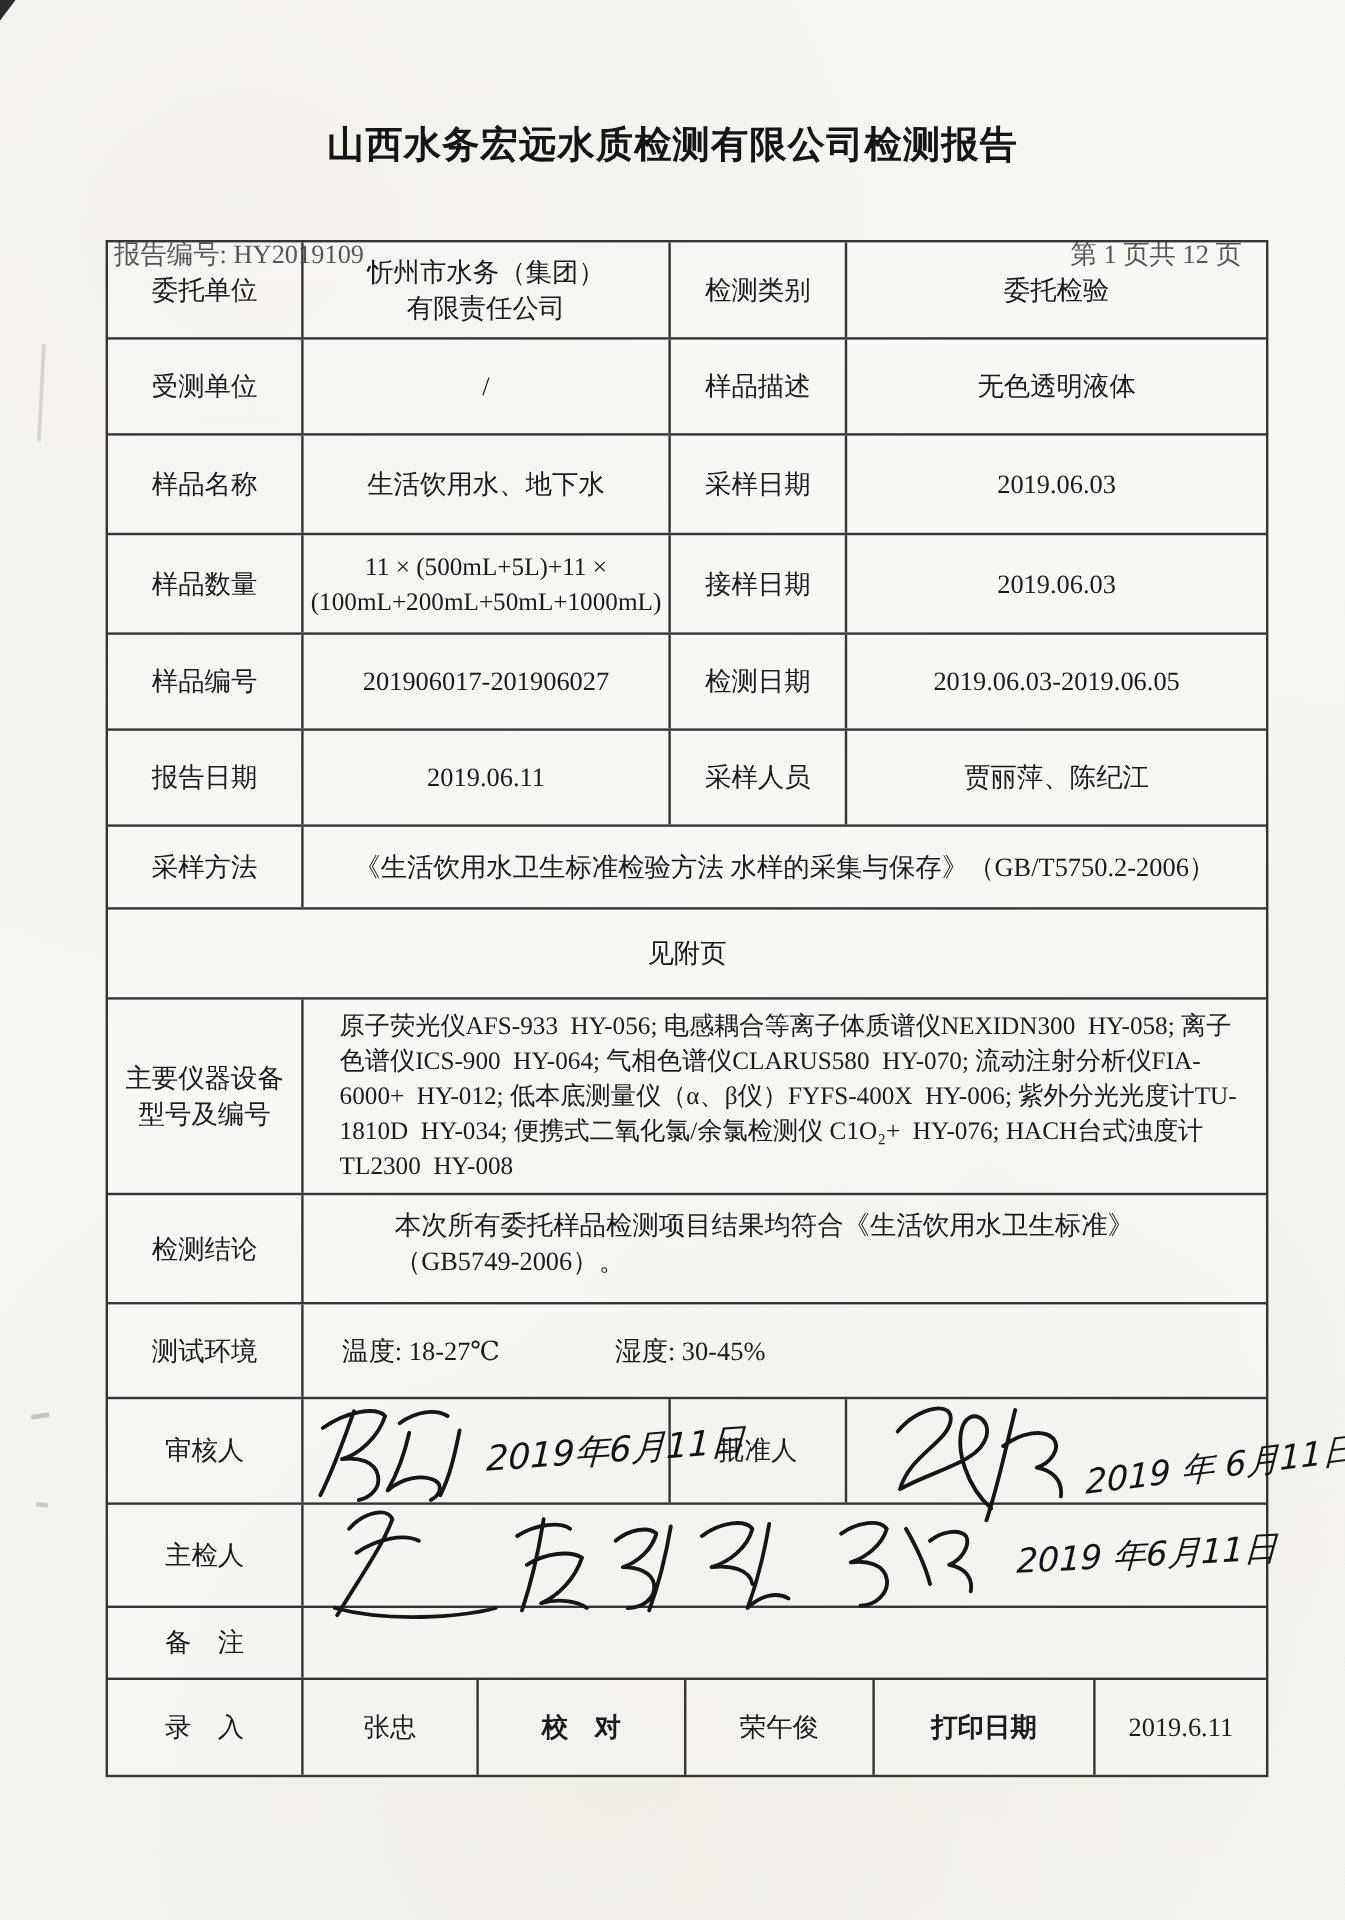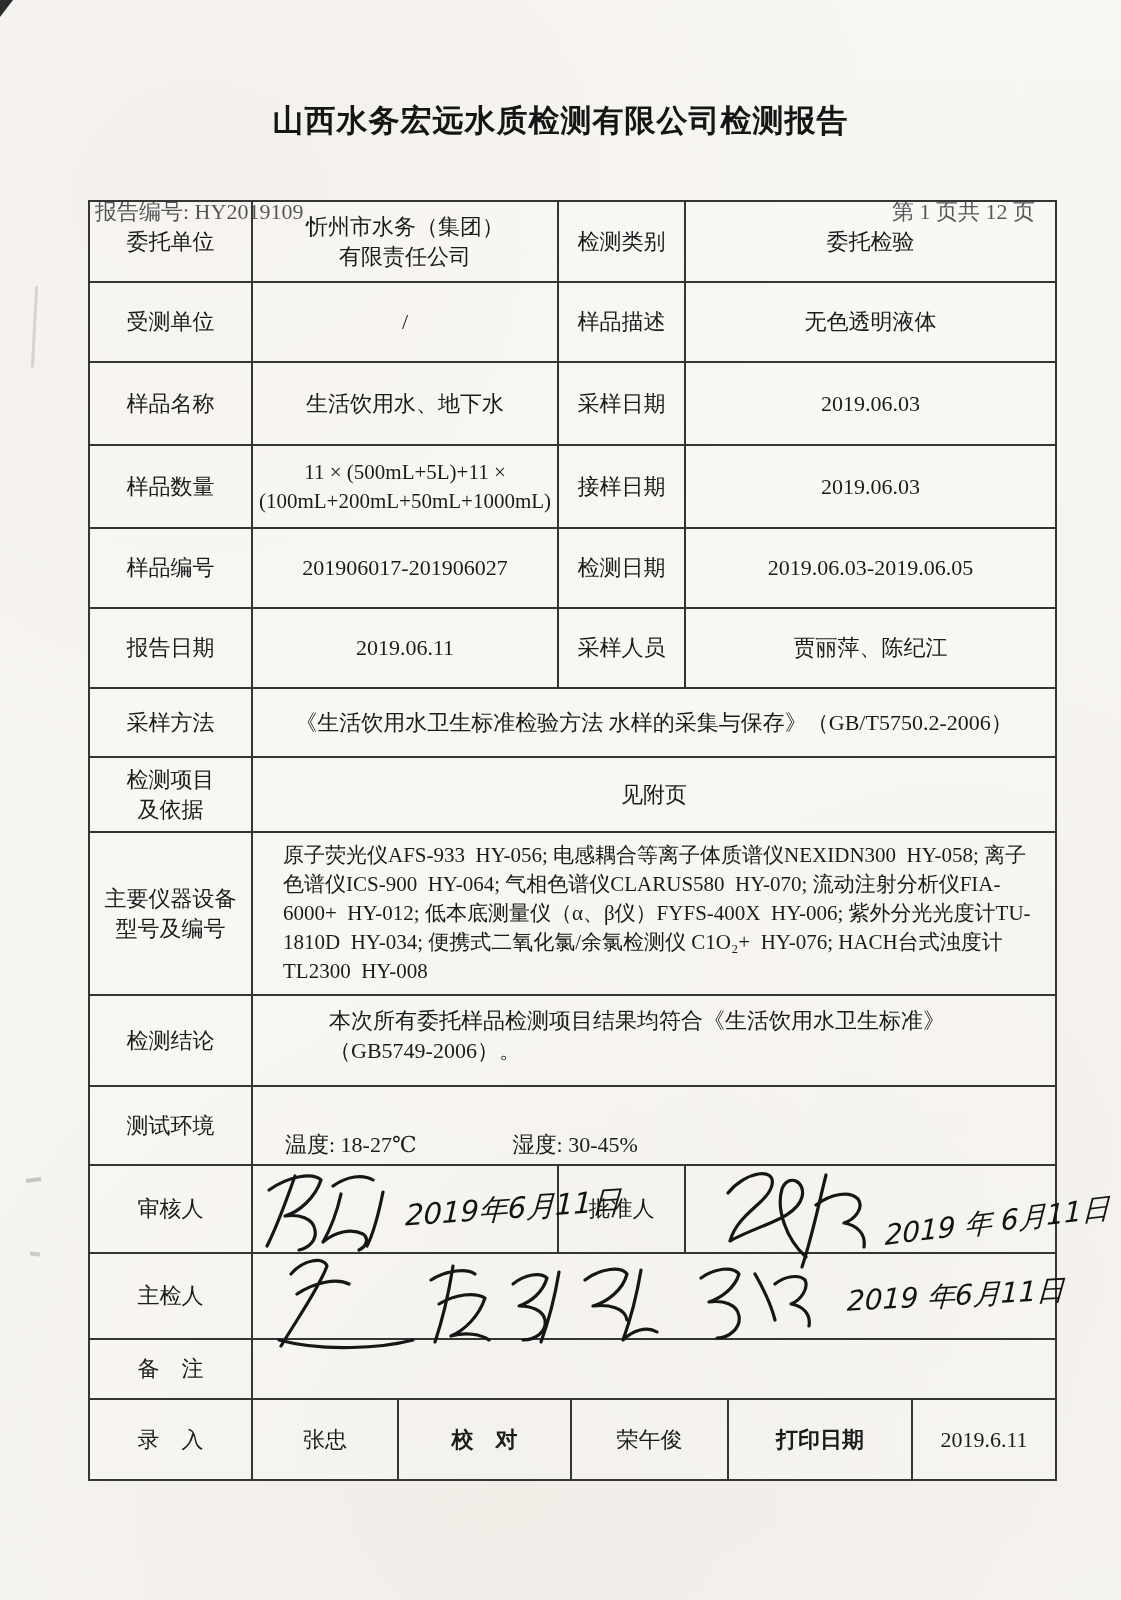--- a/index.html
+++ b/index.html
@@ -51,39 +51,39 @@
     box-sizing:border-box;
     border-right:2px solid #353535;
     display:flex;align-items:center;justify-content:center;
     text-align:center;font-size:22px;line-height:1.35;
     padding:4px 6px;
     overflow:visible;
   }
   .cell:last-child{border-right:none;}
   .w1{width:163px;flex:none;}
   .w2{width:306px;flex:none;}
-  .w3{width:127px;flex:none;}
+  .w3{width:147px;flex:none;}
   .w4{flex:1;}
   .b1{width:163px;flex:none;}
   .b2{width:146px;flex:none;}
   .b3{width:173px;flex:none;}
   .b4{width:157px;flex:none;}
   .b5{width:184px;flex:none;}
   .b6{flex:1;}
   .multiline{white-space:pre-line;}
   .leftal{justify-content:flex-start;text-align:left;}
   .inst{
     font-size:21px;line-height:29px;
     padding:8px 10px 8px 30px;
     white-space:pre-wrap;
     align-items:flex-start;
     border-radius:10px;
   }
   .concl{padding:10px 12px 10px 30px;align-items:flex-start;margin-left:46px;}
-  .envcell{padding-left:32px;gap:96px;align-items:flex-end;}
+  .envcell{padding-left:32px;gap:96px;align-items:center;}
   .sigcell{justify-content:flex-start;padding:0 4px;}
   .sig-svg{flex:none;}
   .sig-stroke{fill:none;stroke:#161616;stroke-width:3.2;stroke-linecap:round;stroke-linejoin:round;}
   .hand{
     display:inline-block;
     font-family:"DejaVu Sans","Liberation Sans",sans-serif;
     font-style:italic;
     font-size:29px;color:#131313;
     transform:rotate(-4deg) skewX(-6deg);
     white-space:nowrap;
@@ -153,22 +153,20 @@
       <div class="cell w3">采样人员</div>
       <div class="cell w4">贾丽萍、陈纪江</div>
     </div>
 
     <div class="row" style="min-height:69px">
       <div class="cell w1">采样方法</div>
       <div class="cell w4">《生活饮用水卫生标准检验方法 水样的采集与保存》（GB/T5750.2-2006）</div>
     </div>
 
     <div class="row" style="min-height:75px">
-      <div class="cell w1 multiline">检测项目
-及依据</div>
       <div class="cell w4">见附页</div>
     </div>
 
     <div class="row" style="min-height:151px">
       <div class="cell w1 multiline">主要仪器设备
 型号及编号</div>
       <div class="cell w4 leftal inst">原子荧光仪AFS-933  HY-056; 电感耦合等离子体质谱仪NEXIDN300  HY-058; 离子色谱仪ICS-900  HY-064; 气相色谱仪CLARUS580  HY-070; 流动注射分析仪FIA-6000+  HY-012; 低本底测量仪（α、β仪）FYFS-400X  HY-006; 紫外分光光度计TU-1810D  HY-034; 便携式二氧化氯/余氯检测仪 C1O₂+  HY-076; HACH台式浊度计TL2300  HY-008</div>
     </div>
 
     <div class="row" style="min-height:91px">

